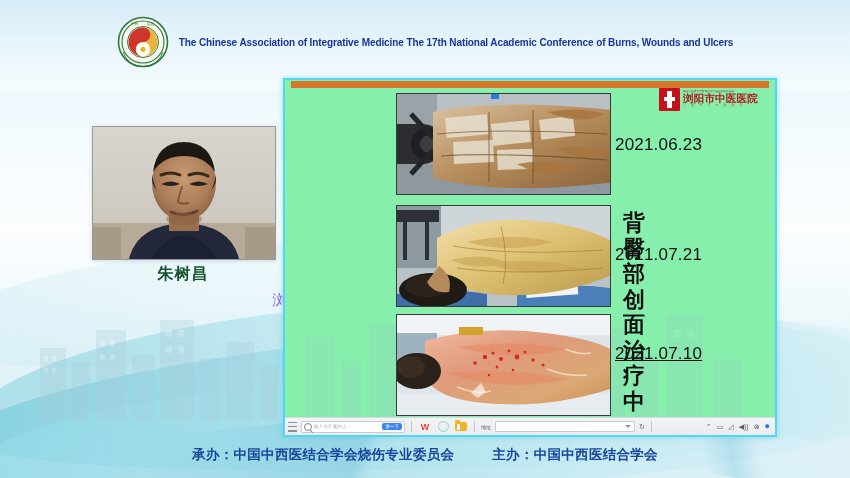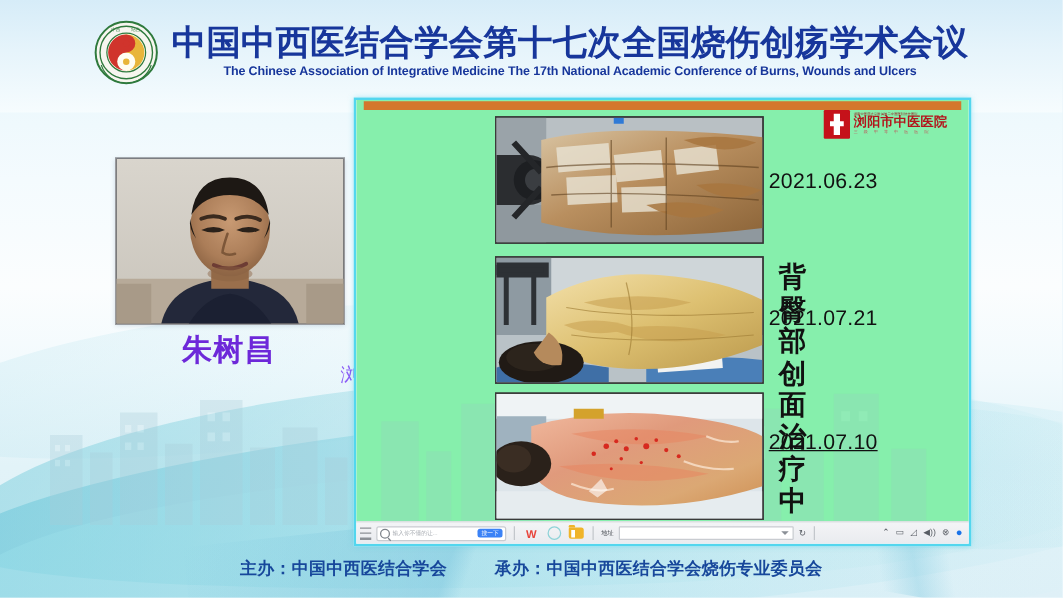--- a/index.html
+++ b/index.html
@@ -73,21 +73,21 @@
   
   .cam-frame{
     position:absolute;left:92px;top:126px;width:182px;height:132px;
     background:#1d2128;border:1px solid rgba(255,255,255,.55);
     box-shadow:0 1px 4px rgba(40,80,110,.18);overflow:hidden;
   }
   .cam-img{position:absolute;inset:0;}
   .speaker-name{
     position:absolute;left:0;top:264px;width:366px;text-align:center;
     font-family:"DejaVu Sans","Liberation Sans",sans-serif;
-    font-size:24px;font-weight:bold;color:#6d28d9;letter-spacing:1px;
+    font-size:16px;font-weight:bold;color:#14532d;letter-spacing:1px;
   }
   .speaker-org{
     position:absolute;left:0;top:291px;width:366px;text-align:right;
     font-family:"DejaVu Sans","Liberation Sans",sans-serif;
     font-size:15px;color:#8b5cf6;letter-spacing:.6px;
   }
 
   
   .share{
     position:absolute;left:283px;top:78px;width:490px;height:355px;
@@ -239,21 +239,20 @@
         <circle cx="26" cy="33.3" r="2.6" fill="#e8b53a"></circle>
         <g fill="#2f7a3d" font-size="3.6" font-family="DejaVu Sans, sans-serif">
           <text x="14" y="8.5">中西</text>
           <text x="30" y="8.5">结合</text>
         </g>
         <path d="M6 36 a21 21 0 0 0 40 0" fill="none" stroke="#2f7a3d" stroke-width=".9"></path>
       </svg>
     </div>
 
     <div class="title-wrap">
-      <div class="title-cn">中国中西医结合学会第十七次全国烧伤创疡学术会议</div>
       <div class="title-en">The Chinese Association of Integrative Medicine The 17th National Academic Conference of Burns, Wounds and Ulcers</div>
     </div>
   </div>
 
   <div class="cam-frame">
     <svg class="cam-img" viewBox="0 0 182 132" preserveAspectRatio="none">
       <defs>
         <linearGradient id="wall" x1="0" y1="0" x2="0" y2="1">
           <stop offset="0" stop-color="#d9d5cd"></stop>
             <stop offset="1" stop-color="#c9c4bb"></stop>
@@ -514,17 +513,17 @@
         <span>▭</span>
         <span>◿</span>
         <span>◀))</span>
         <span>⊗</span>
         <span class="blue">●</span>
       </div>
     </div>
   </div>
 
   <div class="footer">
+    <div>承办：中国中西医结合学会烧伤专业委员会</div>
     <div>主办：中国中西医结合学会</div>
-    <div>承办：中国中西医结合学会烧伤专业委员会</div>
   </div>
 
 </div>
 
 </body></html>

